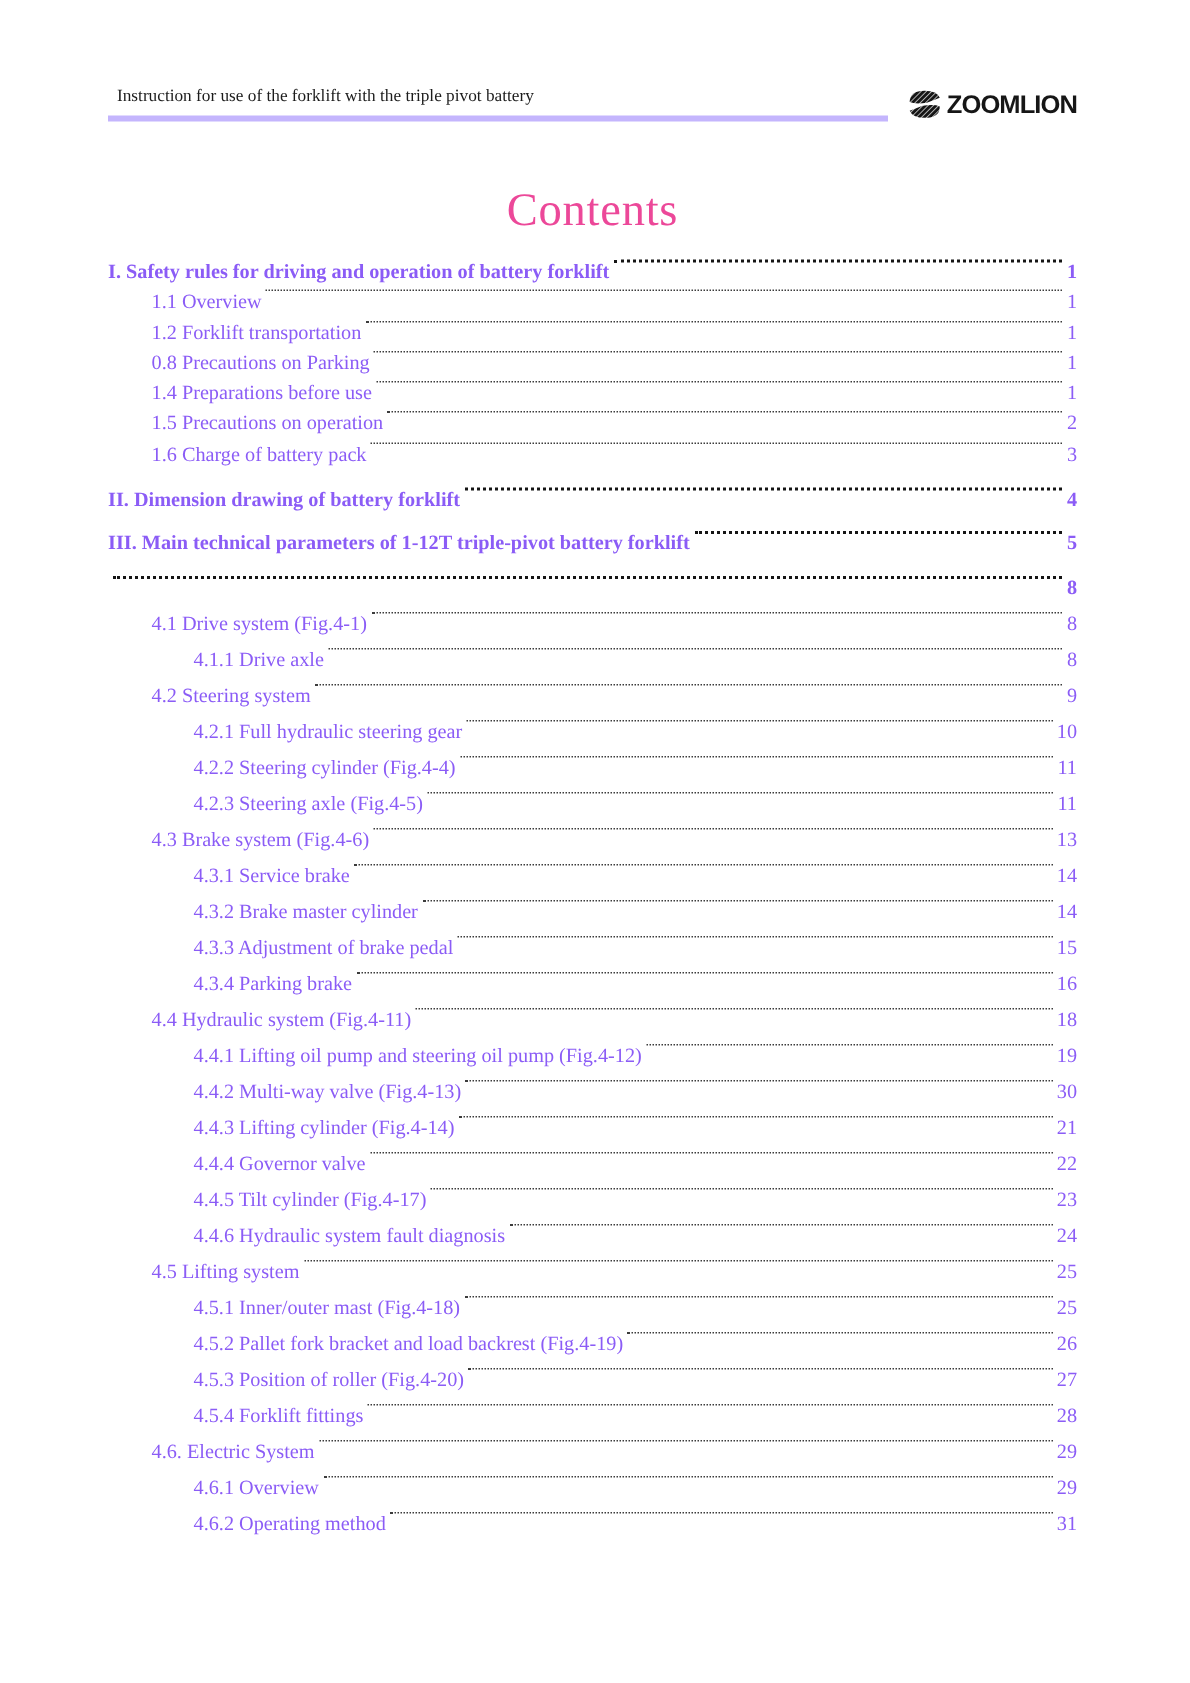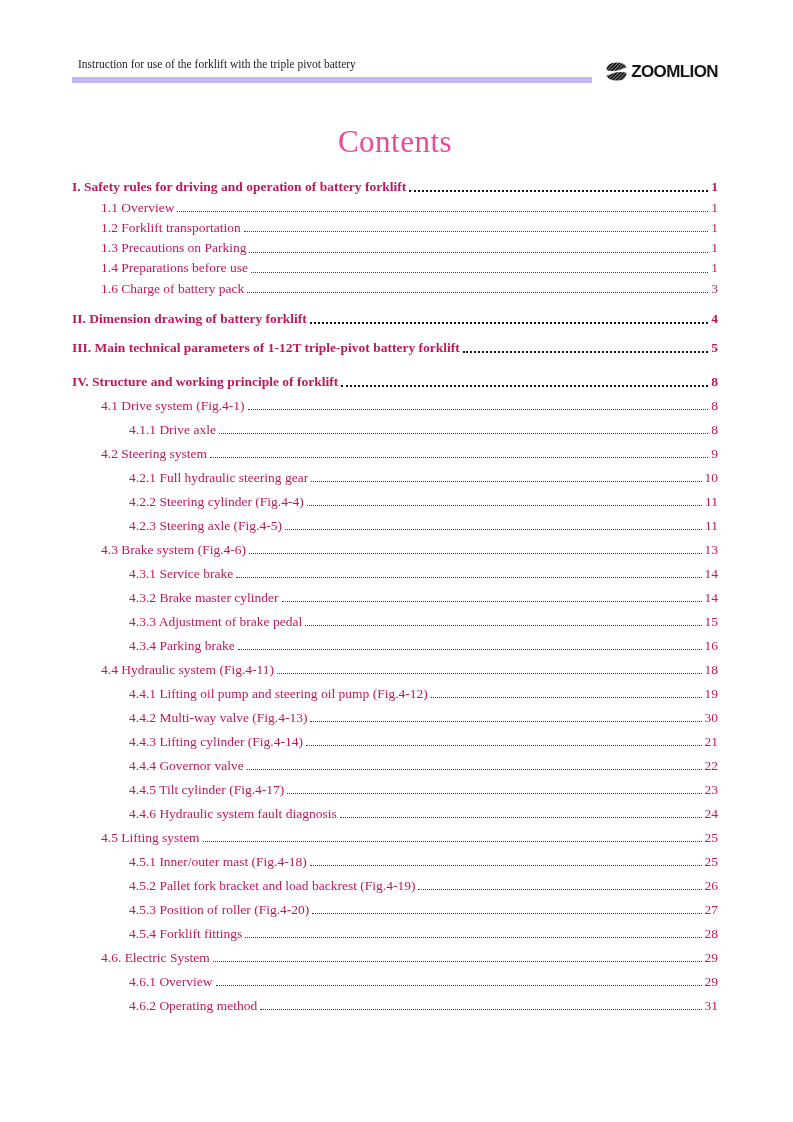--- a/index.html
+++ b/index.html
@@ -16,21 +16,21 @@
     background: #ffffff;
   }
   
   .header {
     display: flex;
     align-items: flex-end;
     margin-top: 54px;
   }
   .header-left {
     flex: 1;
-    border-bottom: 6px solid #c4b5fd;
+    border-bottom: 4px solid #c4b5fd;
     padding: 0 0 5px 6px;
   }
   .header-doc-title {
     font-size: 11.5px;
     color: #1c1c1c;
     white-space: nowrap;
   }
   .logo {
     display: flex;
     align-items: center;
@@ -52,23 +52,23 @@
     text-align: center;
     font-size: 31px;
     font-weight: normal;
     letter-spacing: 0.5px;
     color: #ec4899;
   }
   
   .toc { margin-top: 15px; }
   .toc-row {
     display: flex;
-    align-items: flex-end;
+    align-items: flex-start;
     font-size: 13.5px;
-    color: #be185d;
+    color: #8b5cf6;
   }
   .tight { height: 20.3px; }
   .loose { height: 24px; }
   .chapter { font-weight: bold; margin-top: 9.5px; }
   .chapter:first-child { margin-top: 0; }
   .lvl1 { padding-left: 29px; }
   .lvl2 { padding-left: 57px; }
   .toc-label { white-space: nowrap; }
   .leader {
     flex: 1;
@@ -118,46 +118,50 @@
         <span class="toc-label">1.1 Overview</span>
         <span class="leader"></span>
         <span class="toc-page">1</span>
       </div>
       <div class="toc-row lvl1 tight">
         <span class="toc-label">1.2 Forklift transportation</span>
         <span class="leader"></span>
         <span class="toc-page">1</span>
       </div>
       <div class="toc-row lvl1 tight">
-        <span class="toc-label">1.3 Precautions on Parking</span>
+        <span class="toc-label">0.8 Precautions on Parking</span>
         <span class="leader"></span>
         <span class="toc-page">1</span>
       </div>
       <div class="toc-row lvl1 tight">
         <span class="toc-label">1.4 Preparations before use</span>
         <span class="leader"></span>
         <span class="toc-page">1</span>
+      </div>
+      <div class="toc-row lvl1 tight">
+        <span class="toc-label">1.5 Precautions on operation</span>
+        <span class="leader"></span>
+        <span class="toc-page">2</span>
       </div>
       <div class="toc-row lvl1 tight">
         <span class="toc-label">1.6 Charge of battery pack</span>
         <span class="leader"></span>
         <span class="toc-page">3</span>
       </div>
       <div class="toc-row lvl0 chapter tight">
         <span class="toc-label">II. Dimension drawing of battery forklift</span>
         <span class="leader"></span>
         <span class="toc-page">4</span>
       </div>
       <div class="toc-row lvl0 chapter tight">
         <span class="toc-label">III. Main technical parameters of 1-12T triple-pivot battery forklift</span>
         <span class="leader"></span>
         <span class="toc-page">5</span>
       </div>
       <div class="toc-row lvl0 chapter loose">
-        <span class="toc-label">IV. Structure and working principle of forklift</span>
         <span class="leader"></span>
         <span class="toc-page">8</span>
       </div>
       <div class="toc-row lvl1 loose">
         <span class="toc-label">4.1 Drive system (Fig.4-1)</span>
         <span class="leader"></span>
         <span class="toc-page">8</span>
       </div>
       <div class="toc-row lvl2 loose">
         <span class="toc-label">4.1.1 Drive axle</span>

